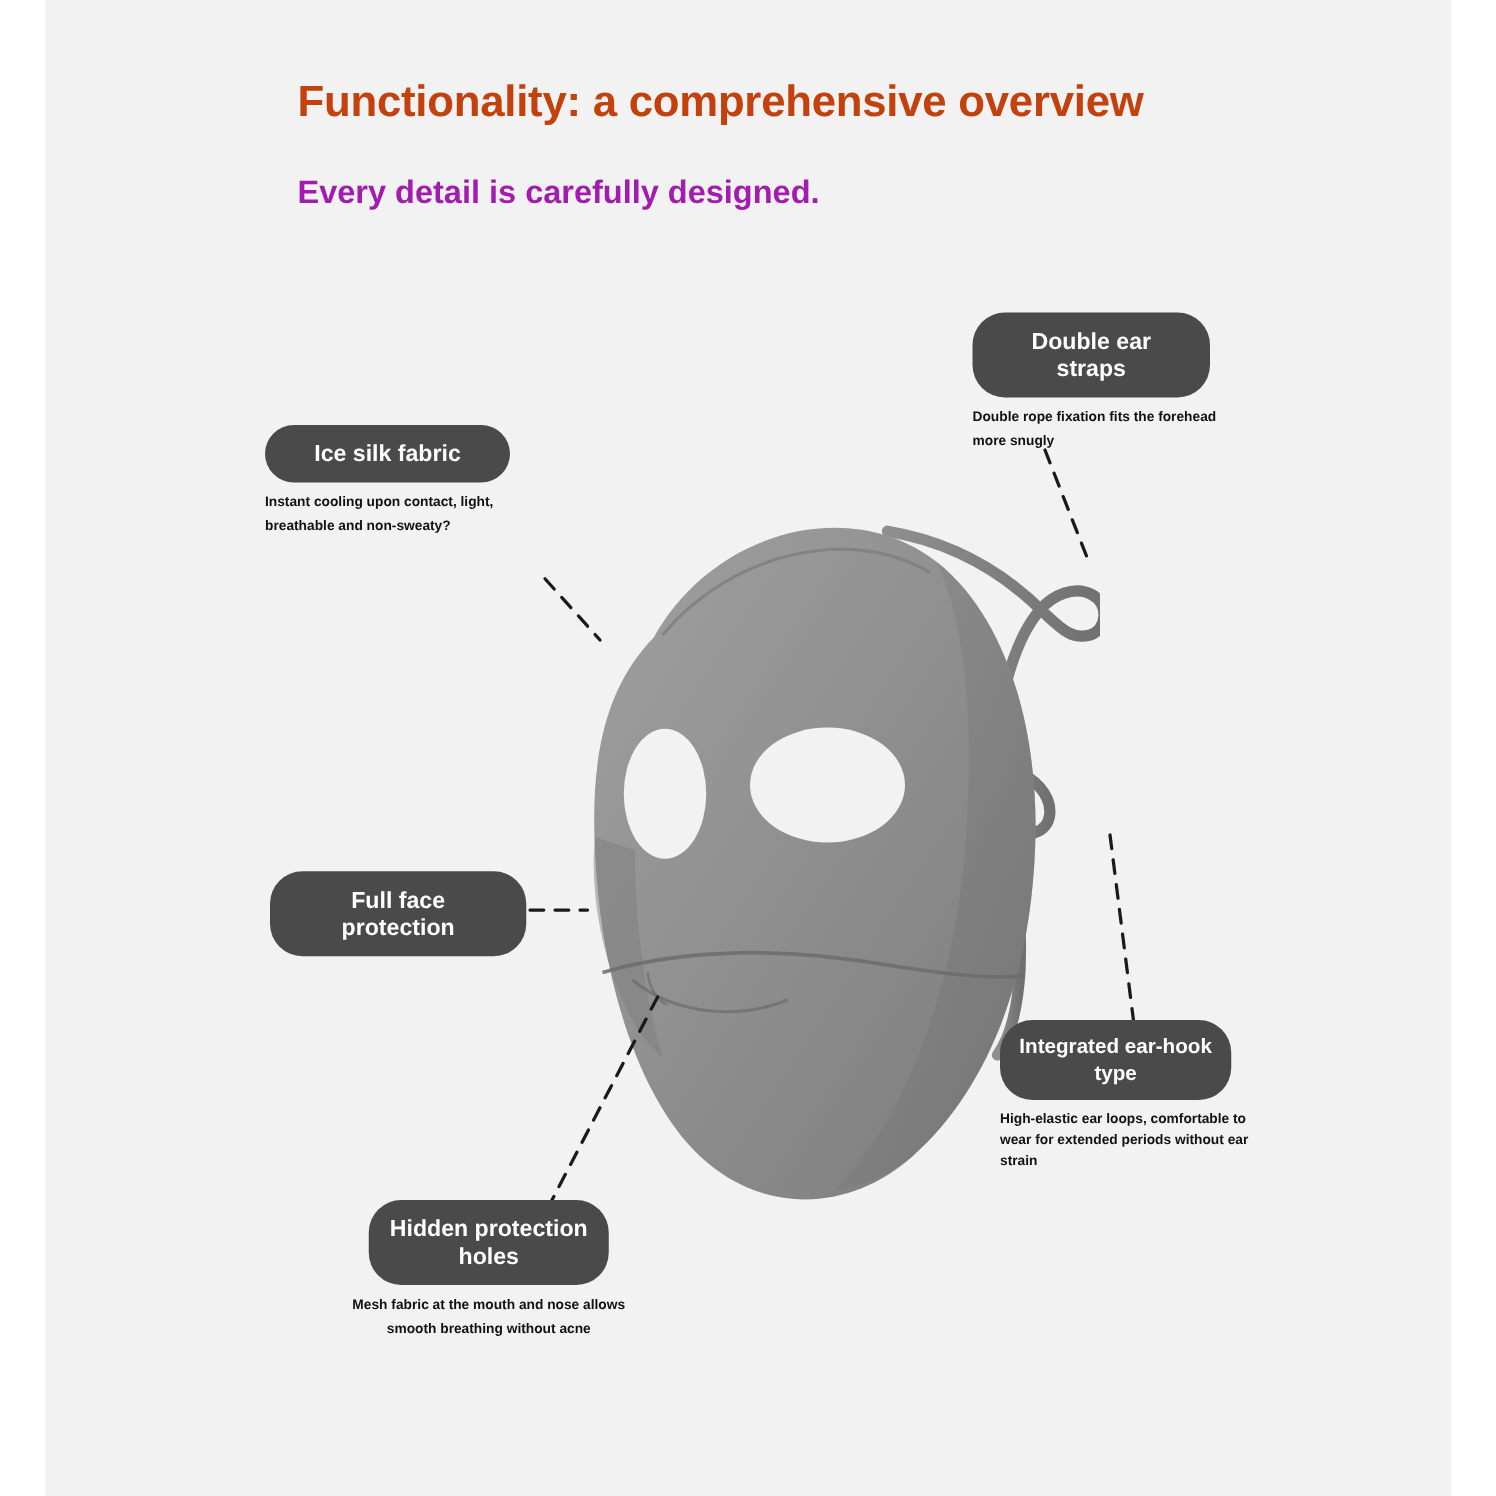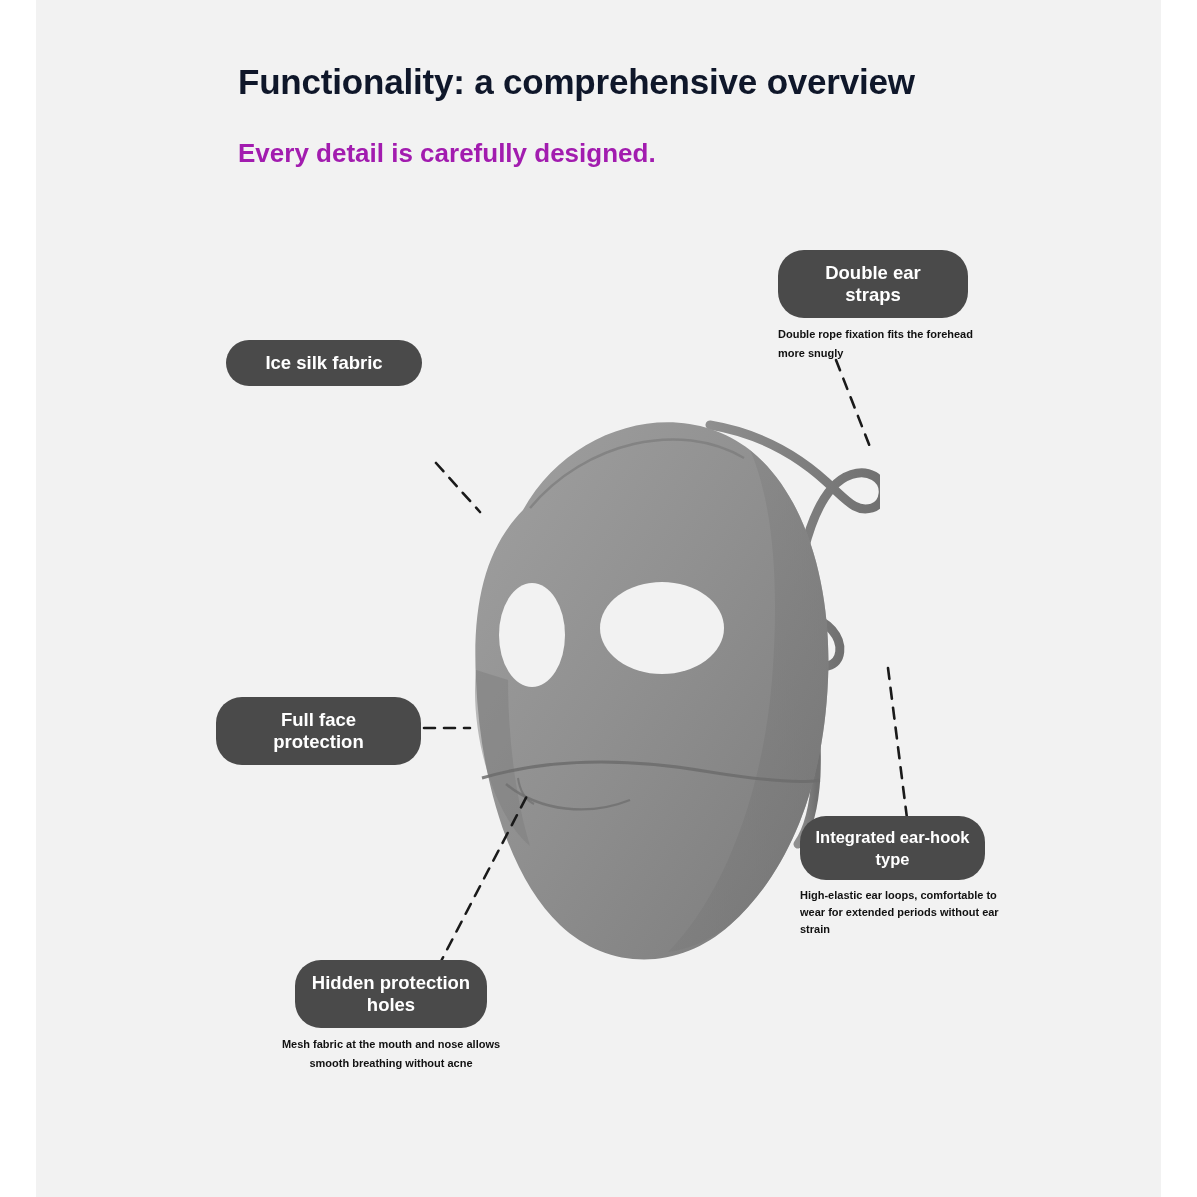--- a/index.html
+++ b/index.html
@@ -27,21 +27,21 @@
 
   #headings {
     position: absolute;
     left: 238px;
     top: 60px;
     width: 800px;
   }
   #title {
     font-size: 35px;
     font-weight: bold;
-    color: #0f172a;
+    color: #c2410c;
     letter-spacing: -0.2px;
     line-height: 44px;
     margin: 0;
   }
   #subtitle {
     font-size: 26px;
     font-weight: bold;
     color: #a21caf;
     line-height: 34px;
     margin: 32px 0 0 0;
@@ -73,21 +73,21 @@
   }
   .desc {
     color: #111111;
     font-size: 11px;
     font-weight: bold;
     line-height: 19px;
     margin-top: 7px;
   }
 
   
-  #callout-ice-silk { left: 226px; top: 340px; width: 230px; }
+  #callout-ice-silk { left: 212px; top: 340px; width: 230px; }
   #callout-ice-silk .pill { width: 196px; text-align: center; }
   #callout-ice-silk .desc { width: 210px; }
 
   #callout-double-ear { left: 778px; top: 250px; width: 230px; text-align: left; }
   #callout-double-ear .pill { width: 190px; }
   #callout-double-ear .desc { width: 200px; }
 
   #callout-full-face { left: 216px; top: 697px; width: 280px; }
   #callout-full-face .pill { width: 205px; text-align: center; }
   #callout-full-face .desc { width: 268px; }
@@ -167,20 +167,21 @@
       <line x1="436" y1="463" x2="480" y2="512"></line>
       <line x1="836" y1="360" x2="872" y2="452"></line>
       <line x1="404" y1="728" x2="470" y2="728"></line>
       <line x1="888" y1="668" x2="908" y2="826"></line>
       <line x1="438" y1="967" x2="530" y2="790"></line>
     </g>
   </svg>
 
   <div class="callout" id="callout-ice-silk">
     <div class="pill">Ice silk fabric</div>
+    <div class="desc">Instant cooling upon contact, light, breathable and non-sweaty?</div>
   </div>
 
   <div class="callout" id="callout-double-ear">
     <div class="pill">Double ear straps</div>
     <div class="desc">Double rope fixation fits the forehead more snugly</div>
   </div>
 
   <div class="callout" id="callout-full-face">
     <div class="pill">Full face protection</div>
   </div>

